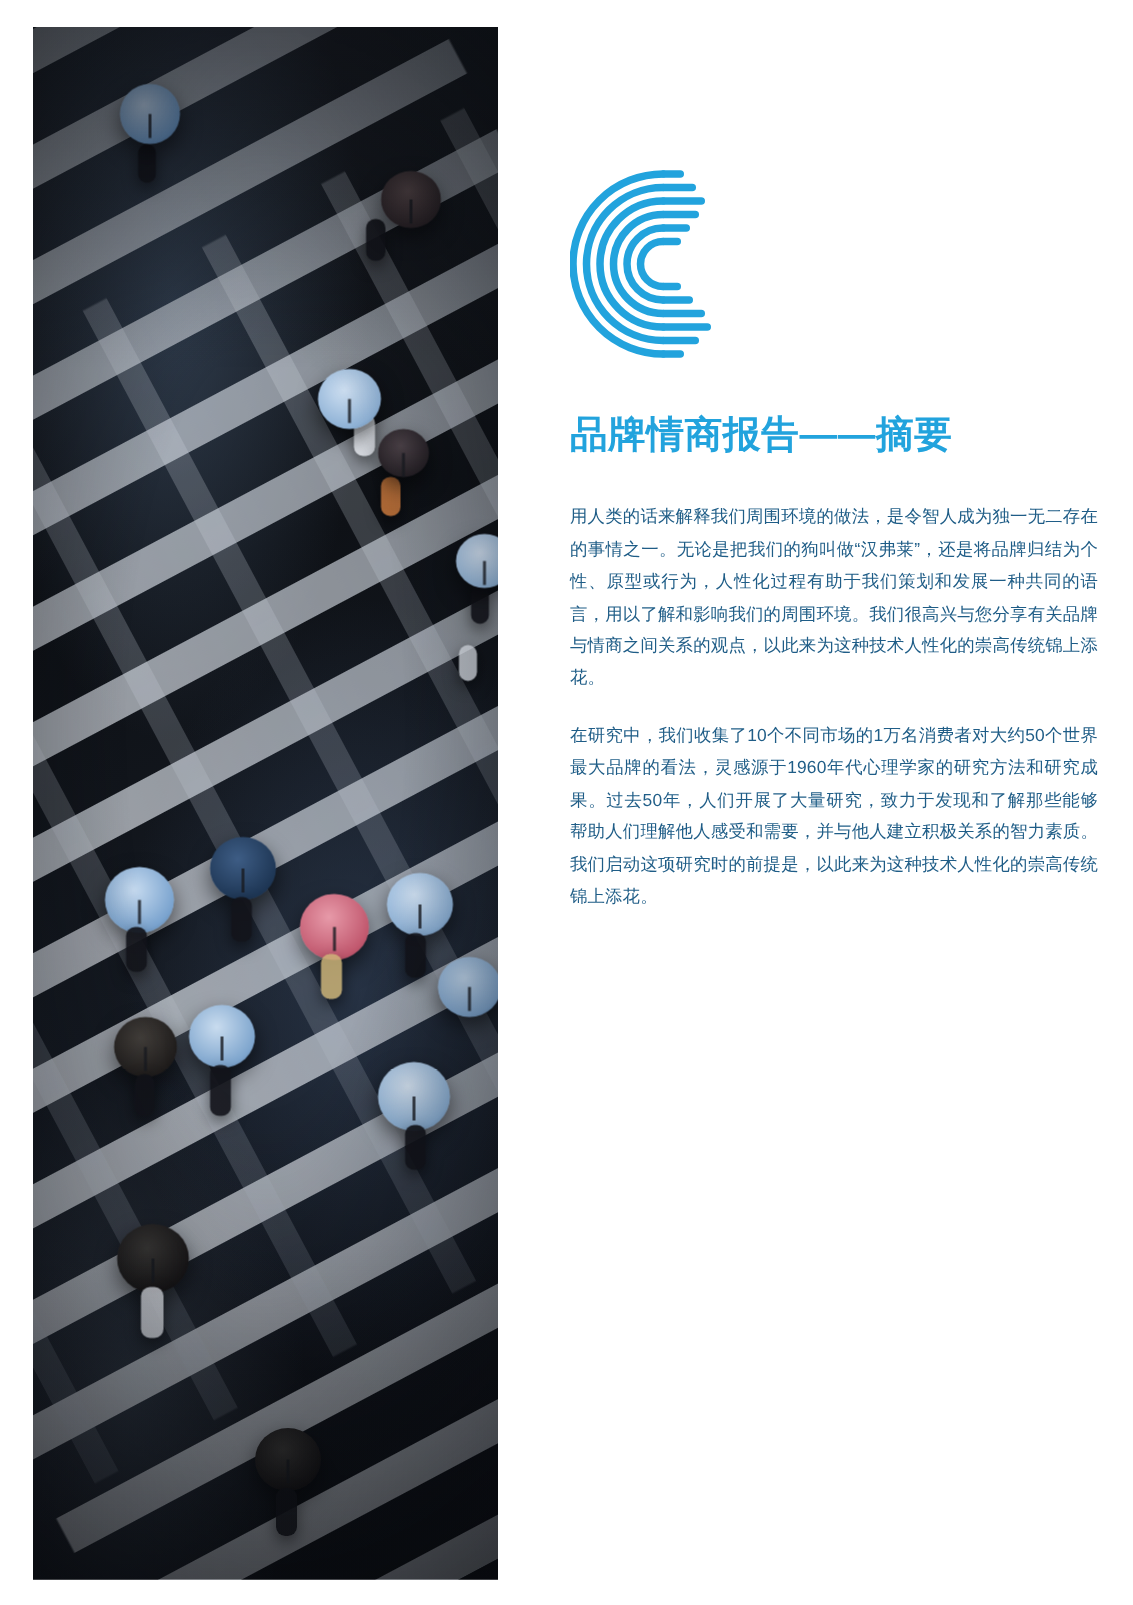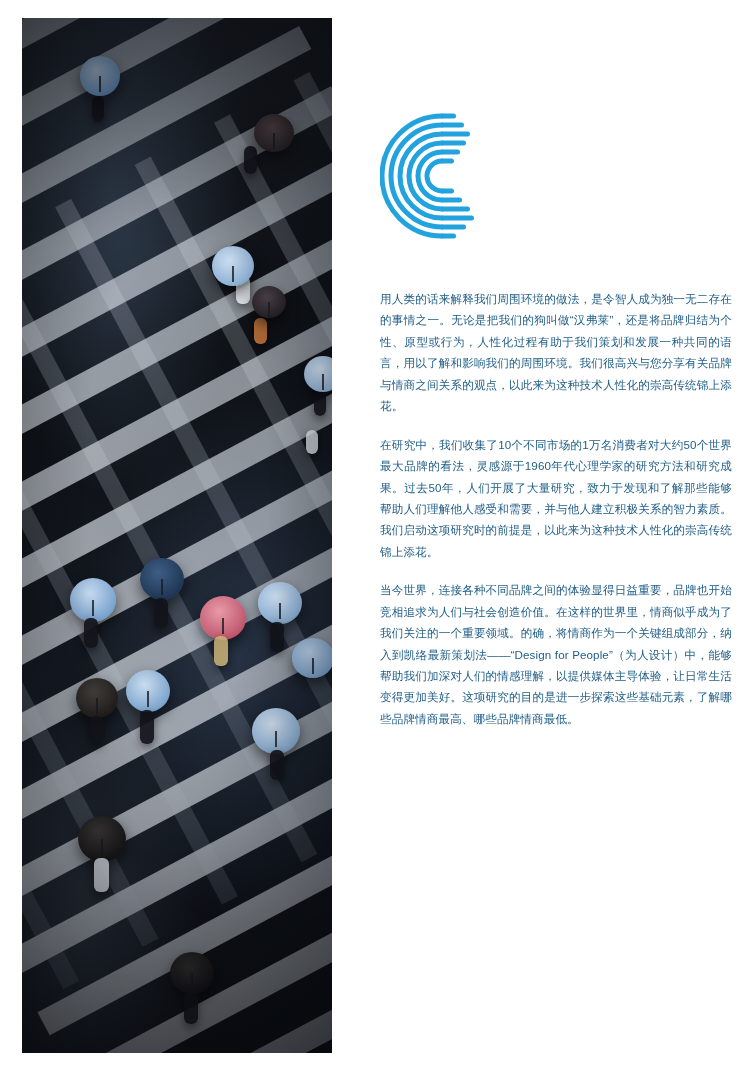--- a/index.html
+++ b/index.html
@@ -113,21 +113,21 @@
   .headline {
     margin-top: 28px;
     font-size: 25px;
     font-weight: bold;
     color: #22a3dd;
     letter-spacing: 0.5px;
     line-height: 1.25;
   }
 
   .body-copy {
-    margin-top: 42px;
+    margin-top: 28px;
   }
   .para {
     color: #1f5d87;
     font-size: 11.6px;
     line-height: 1.85;
     margin: 0 0 17px 0;
     text-align: justify;
     letter-spacing: 0.1px;
   }
 </style>
@@ -242,21 +242,21 @@
         <rect x="60" y="48.5" width="14" height="5" rx="2.5"></rect>
         <rect x="60" y="78.5" width="14" height="5" rx="2.5"></rect>
         <rect x="60" y="87.5" width="22" height="5" rx="2.5"></rect>
         <rect x="60" y="96.5" width="30" height="5" rx="2.5"></rect>
         <rect x="60" y="105.5" width="34" height="5" rx="2.5"></rect>
         <rect x="60" y="114.5" width="26" height="5" rx="2.5"></rect>
         <rect x="60" y="123.5" width="16" height="5" rx="2.5"></rect>
       </g>
     </svg>
 
+    <div class="headline">品牌情商报告——摘要</div>
 
     <div class="body-copy">
       <p class="para">用人类的话来解释我们周围环境的做法，是令智人成为独一无二存在的事情之一。无论是把我们的狗叫做“汉弗莱”，还是将品牌归结为个性、原型或行为，人性化过程有助于我们策划和发展一种共同的语言，用以了解和影响我们的周围环境。我们很高兴与您分享有关品牌与情商之间关系的观点，以此来为这种技术人性化的崇高传统锦上添花。</p>
       <p class="para">在研究中，我们收集了10个不同市场的1万名消费者对大约50个世界最大品牌的看法，灵感源于1960年代心理学家的研究方法和研究成果。过去50年，人们开展了大量研究，致力于发现和了解那些能够帮助人们理解他人感受和需要，并与他人建立积极关系的智力素质。我们启动这项研究时的前提是，以此来为这种技术人性化的崇高传统锦上添花。</p>
-      <p class="para">当今世界，连接各种不同品牌之间的体验显得日益重要，品牌也开始竞相追求为人们与社会创造价值。在这样的世界里，情商似乎成为了我们关注的一个重要领域。的确，将情商作为一个关键组成部分，纳入到凯络最新策划法——“Design for People”（为人设计）中，能够帮助我们加深对人们的情感理解，以提供媒体主导体验，让日常生活变得更加美好。这项研究的目的是进一步探索这些基础元素，了解哪些品牌情商最高、哪些品牌情商最低。</p>
     </div>
 
   </div>
 </div>
 
 </body></html>

